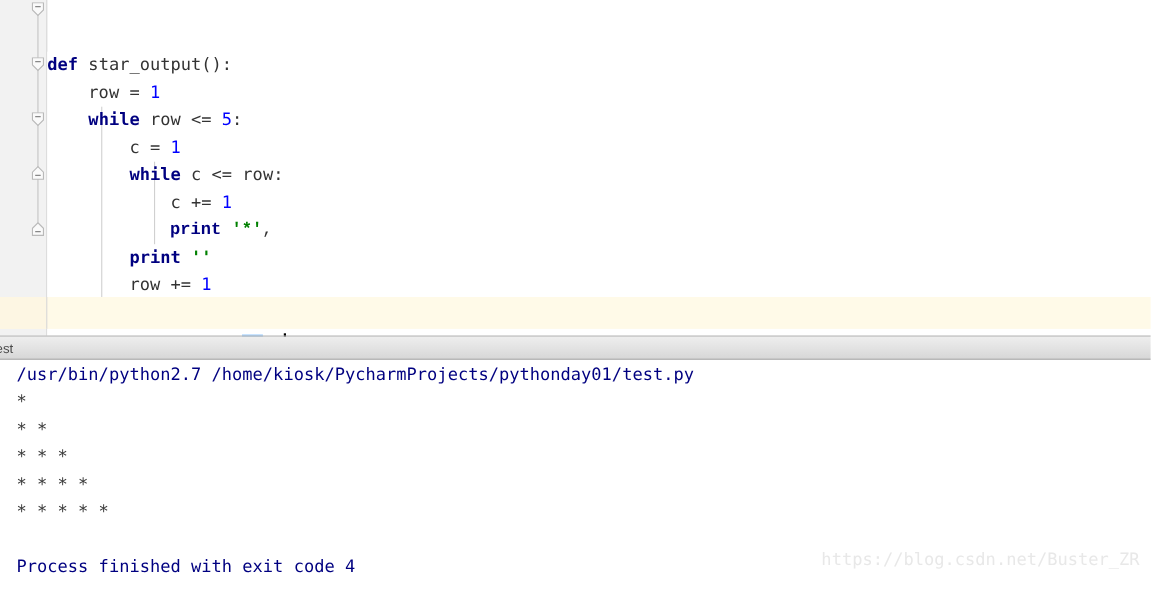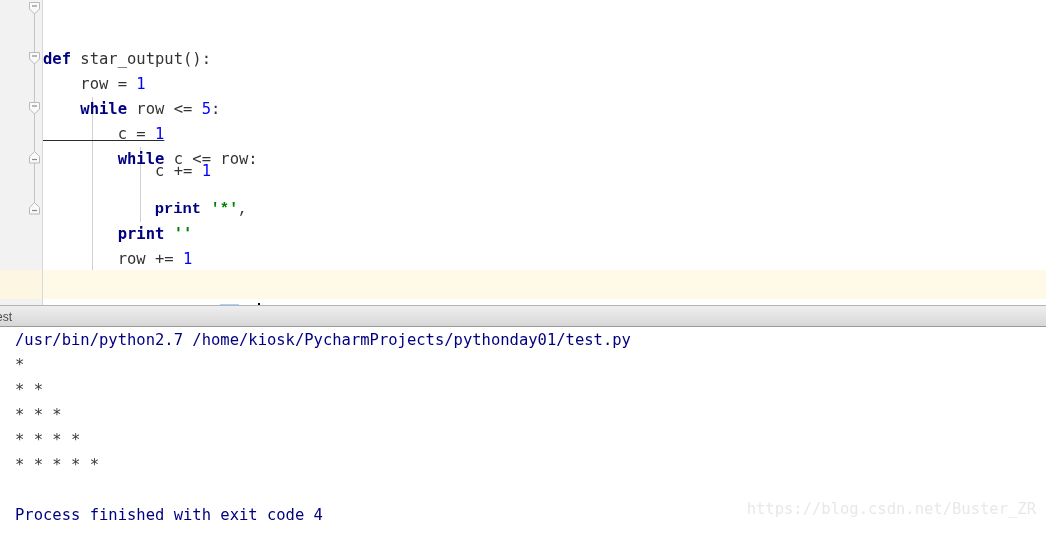--- a/index.html
+++ b/index.html
@@ -208,23 +208,23 @@
 
   <div id="code-area">
     <div id="indent-guides">
         <div class="indent-guide" style="left: 49px; top: 50px; height: 175px;"></div>
         <div class="indent-guide" style="left: 97px; top: 100px; height: 75px;"></div>
       </div>
     <div id="code-lines">
         <div class="code-line" style="top: 0px;"><span class="kw">def</span><span class="plain"> star_output():</span></div>
         <div class="code-line" style="top: 25px;"><span class="plain">    row = </span><span class="num">1</span></div>
         <div class="code-line" style="top: 50px;"><span class="plain">    </span><span class="kw">while</span><span class="plain"> row &lt;= </span><span class="num">5</span><span class="plain">:</span></div>
-        <div class="code-line" style="top: 75px; text-decoration: underline;"><span class="plain">        c = </span><span class="num">1</span></div>
+        <div class="code-line" style="top: 75px;"><span class="plain">        c = </span><span class="num">1</span></div>
         <div class="code-line" style="top: 100px;"><span class="plain">        </span><span class="kw">while</span><span class="plain"> c &lt;= row:</span></div>
-        <div class="code-line" style="top: 112px;"><span class="plain">            c += </span><span class="num">1</span></div>
+        <div class="code-line" style="top: 125px;"><span class="plain">            c += </span><span class="num">1</span></div>
         <div class="code-line" style="top: 150px; font-family: Liberation Mono, monospace;"><span class="plain">            </span><span class="kw">print</span><span class="plain"> </span><span class="str">'*'</span><span class="plain">,</span></div>
         <div class="code-line" style="top: 175px; text-align: center;"><span class="plain">        </span><span class="kw">print</span><span class="plain"> </span><span class="str">''</span></div>
         <div class="code-line" style="top: 200px;"><span class="plain">        row += </span><span class="num">1</span></div>
       </div>
   </div>
 
   <div id="current-line">
     <div id="current-line-gutter"></div>
     <div id="current-line-text">
       <span>  star_output</span><span class="sel">()</span><span>  </span><span id="caret"></span>

